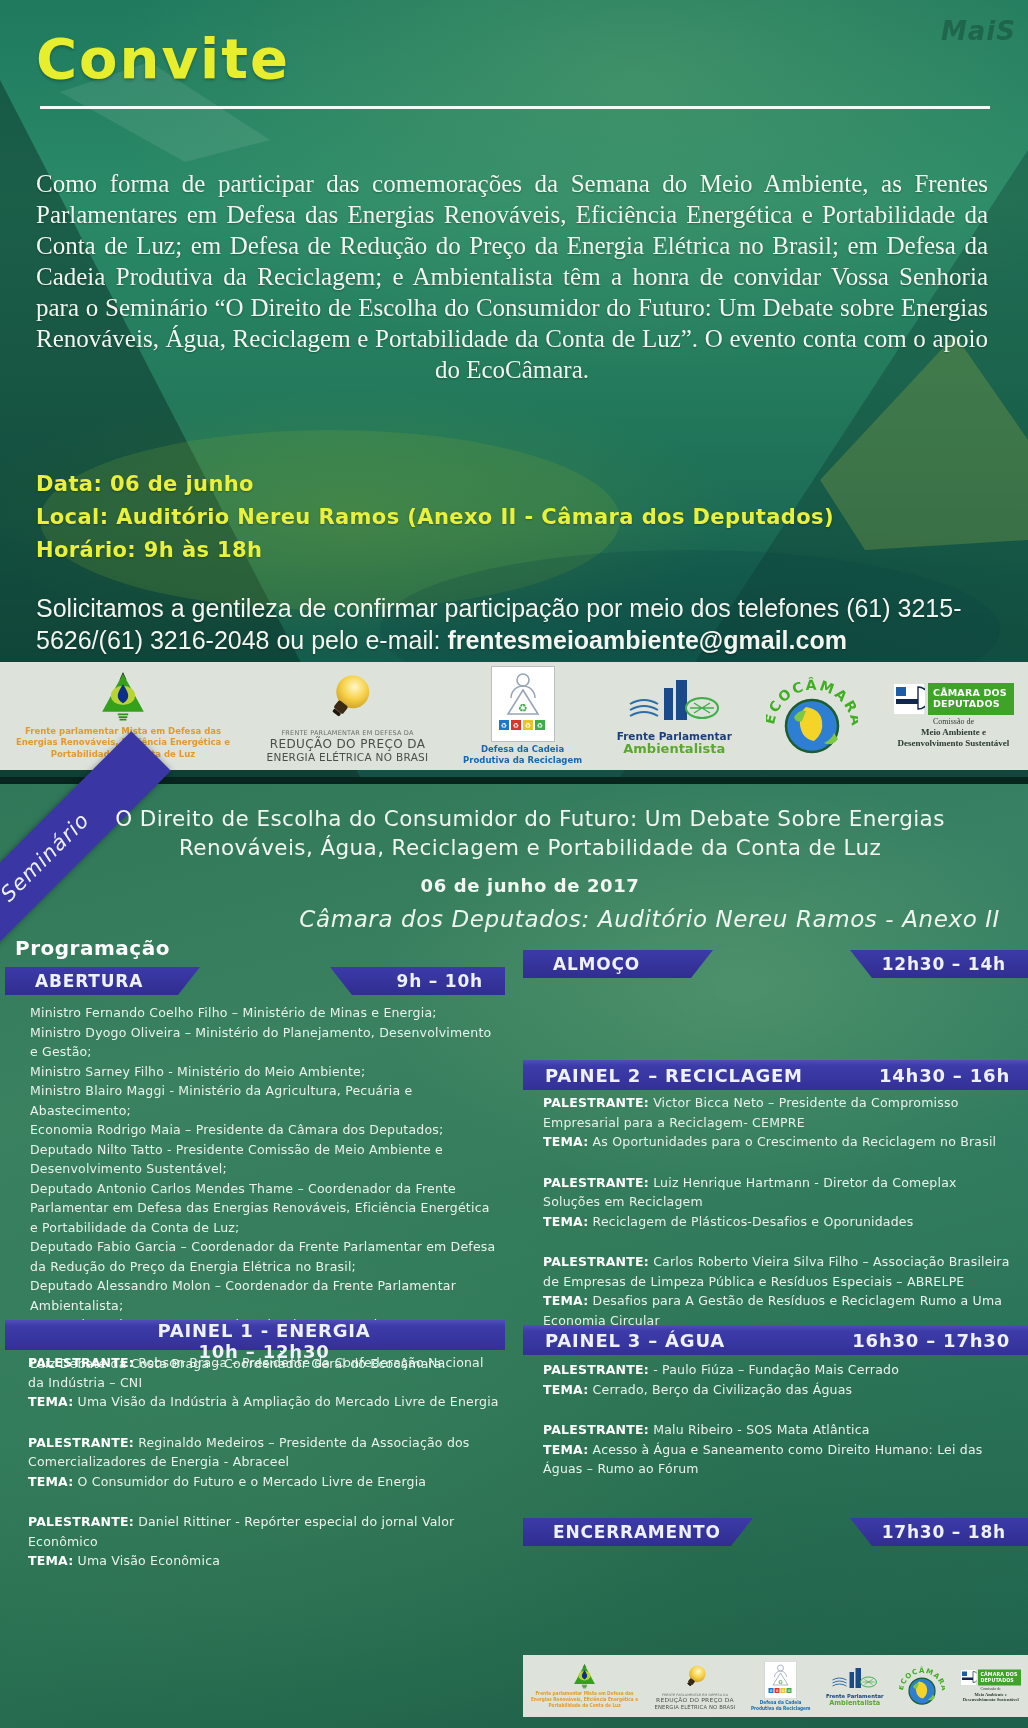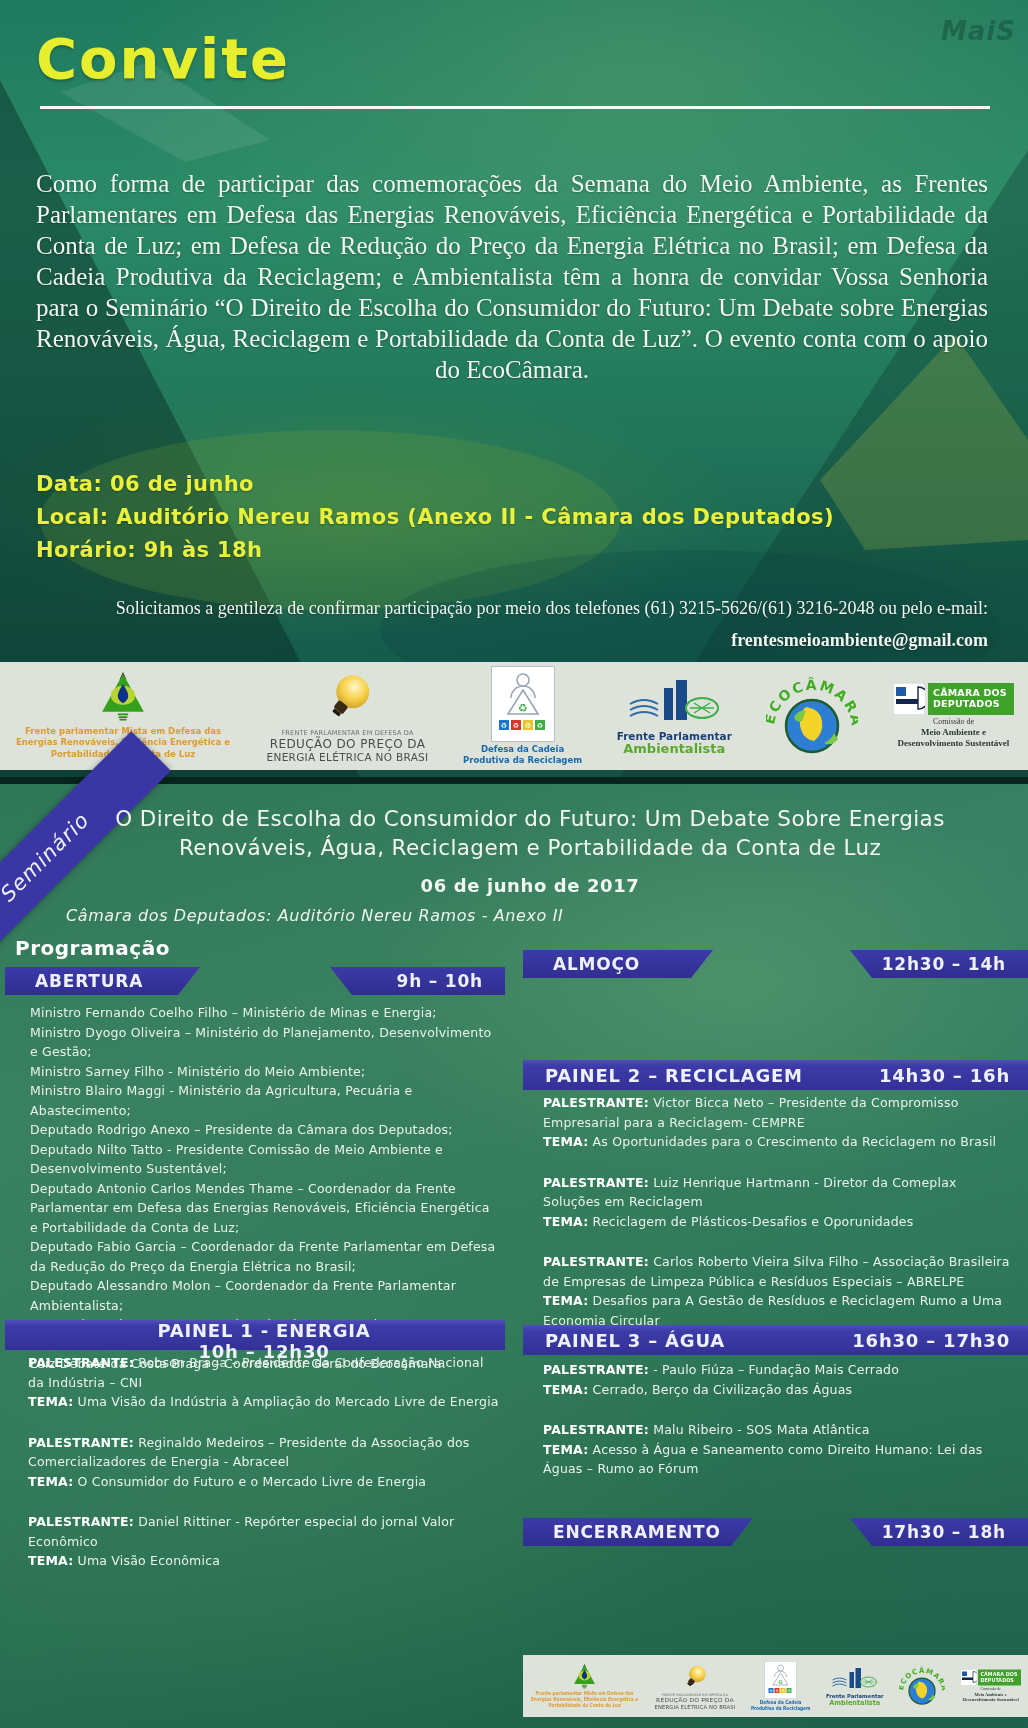--- a/index.html
+++ b/index.html
@@ -33,22 +33,22 @@
     font-size:25px;line-height:31px;color:#f3f6f0;
     text-align:justify;text-align-last:center;text-shadow:0 1px 2px rgba(0,0,0,0.3);
   }
   .info-line{
     position:absolute;left:36px;font-size:21px;font-weight:bold;color:#e9f13c;
     letter-spacing:0.4px;text-shadow:0 1px 2px rgba(0,0,0,0.3);
   }
   .info-date{top:472px;} .info-local{top:505px;} .info-hora{top:538px;}
   .rsvp{
     position:absolute;left:36px;top:592px;width:952px;
-    font-family:Liberation Serif, serif;
-    font-size:18px;line-height:32px;color:#f3f6f0;text-align:right;
+    font-family:Liberation Sans, sans-serif;
+    font-size:25px;line-height:32px;color:#f3f6f0;text-align:left;
     text-shadow:0 1px 2px rgba(0,0,0,0.3);
   }
   .rsvp strong{font-weight:bold;}
   
   .logo-strip{
     background:#dde3da;display:flex;align-items:center;justify-content:space-between;
     padding:0 14px;box-sizing:border-box;
   }
   .strip-main{position:absolute;left:0;top:662px;width:1028px;height:108px;}
   .strip-bottom-wrap{
@@ -88,22 +88,22 @@
   .ribbon{
     position:absolute;left:-105px;top:52px;width:300px;height:56px;background:#3a37a5;
     transform:rotate(-45deg);display:flex;align-items:center;justify-content:center;
     box-shadow:0 0 6px rgba(0,0,0,0.35);
   }
   .ribbon span{color:#eef0ff;font-size:21px;font-style:italic;letter-spacing:1px;}
   .sem-title{position:absolute;left:60px;top:27px;width:940px;text-align:center;color:#f2f7f2;
     font-size:21.5px;line-height:29px;letter-spacing:0.4px;}
   .sem-date{position:absolute;left:60px;top:98px;width:940px;text-align:center;color:#f2f7f2;
     font-size:18px;font-weight:bold;letter-spacing:0.6px;}
-  .sem-venue{position:absolute;left:66px;top:129px;width:940px;text-align:left;color:#eef5ee;
-    font-size:16px;font-style:italic;letter-spacing:0.6px;}
+  .sem-venue{position:absolute;left:60px;top:129px;width:940px;text-align:right;color:#eef5ee;
+    font-size:23px;font-style:italic;letter-spacing:0.6px;}
   .program-label{position:absolute;left:15px;top:159px;font-size:20px;font-weight:bold;color:#fff;letter-spacing:0.5px;}
   .col-left{position:absolute;left:5px;top:0;width:500px;height:951px;}
   .col-right{position:absolute;left:523px;top:0;width:505px;height:951px;}
   .band{position:absolute;height:28px;color:#eef0fa;font-size:17px;font-weight:bold;letter-spacing:0.8px;}
   .band-l{left:0;background:linear-gradient(180deg,#3c3aa8,#302e90);
     clip-path:polygon(0 0,100% 0,calc(100% - 22px) 100%,0 100%);
     display:flex;align-items:center;padding-left:30px;box-sizing:border-box;}
   .band-r{right:0;background:linear-gradient(180deg,#3c3aa8,#302e90);
     clip-path:polygon(0 0,100% 0,100% 100%,22px 100%);
     display:flex;align-items:center;justify-content:flex-end;padding-right:22px;box-sizing:border-box;}
@@ -283,21 +283,21 @@
         </div>
       <div class="band band-r band-abertura-r">
           <span>9h – 10h</span>
         </div>
 
       <div class="list list-abertura">
         <div>Ministro Fernando Coelho Filho – Ministério de Minas e Energia;</div>
         <div>Ministro Dyogo Oliveira – Ministério do Planejamento, Desenvolvimento e Gestão;</div>
         <div>Ministro Sarney Filho - Ministério do Meio Ambiente;</div>
         <div>Ministro Blairo Maggi - Ministério da Agricultura, Pecuária e Abastecimento;</div>
-        <div>Deputado Rodrigo Anexo – Presidente da Câmara dos Deputados;</div>
+        <div>Economia Rodrigo Maia – Presidente da Câmara dos Deputados;</div>
         <div>Deputado Nilto Tatto - Presidente Comissão de Meio Ambiente e Desenvolvimento Sustentável;</div>
         <div>Deputado Antonio Carlos Mendes Thame – Coordenador da Frente Parlamentar em Defesa das Energias Renováveis, Eficiência Energética e Portabilidade da Conta de Luz;</div>
         <div>Deputado Fabio Garcia – Coordenador da Frente Parlamentar em Defesa da Redução do Preço da Energia Elétrica no Brasil;</div>
         <div>Deputado Alessandro Molon – Coordenador da Frente Parlamentar Ambientalista;</div>
         <div>Deputado Carlos Gomes – Coordenador da Frente Parlamentar em Defesa da Cadeia Produtiva da Reciclagem;</div>
         <div>Luiz Debate da Costa Braga – Coordenador Geral do Ecocâmara.</div>
       </div>
 
       <div class="bar bar-p1">
         <span>PAINEL 1 - ENERGIA</span>

